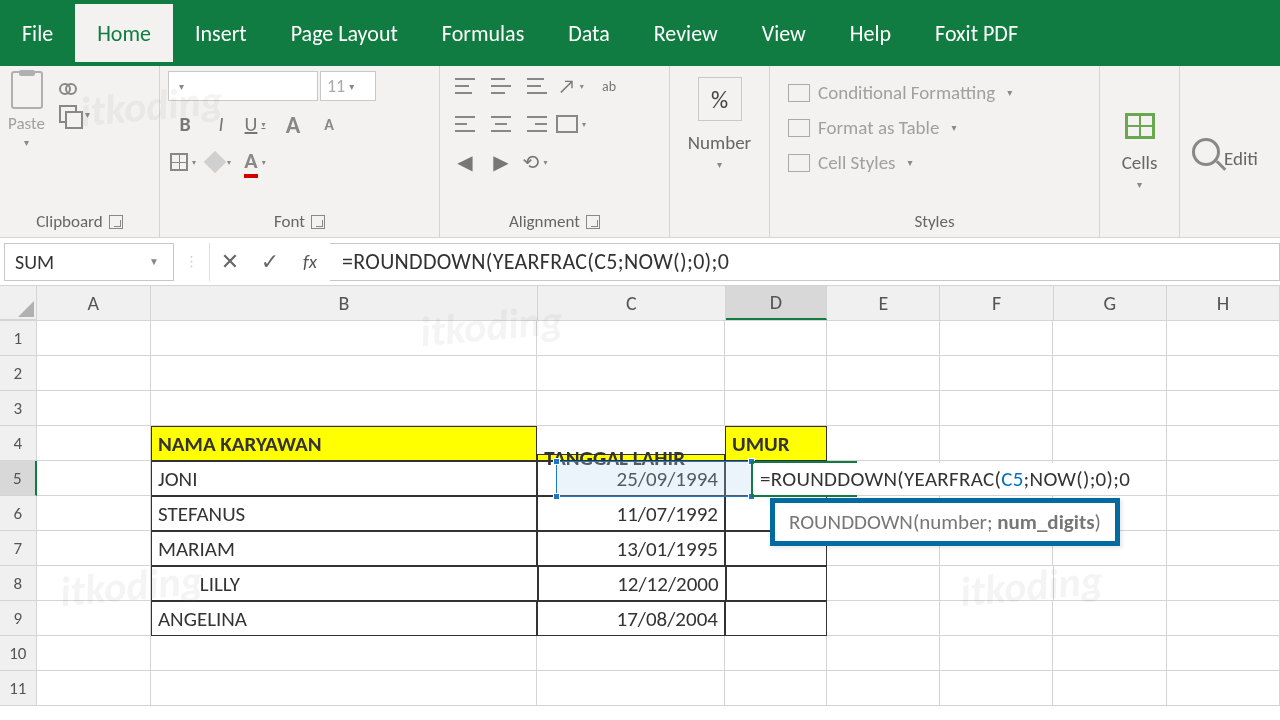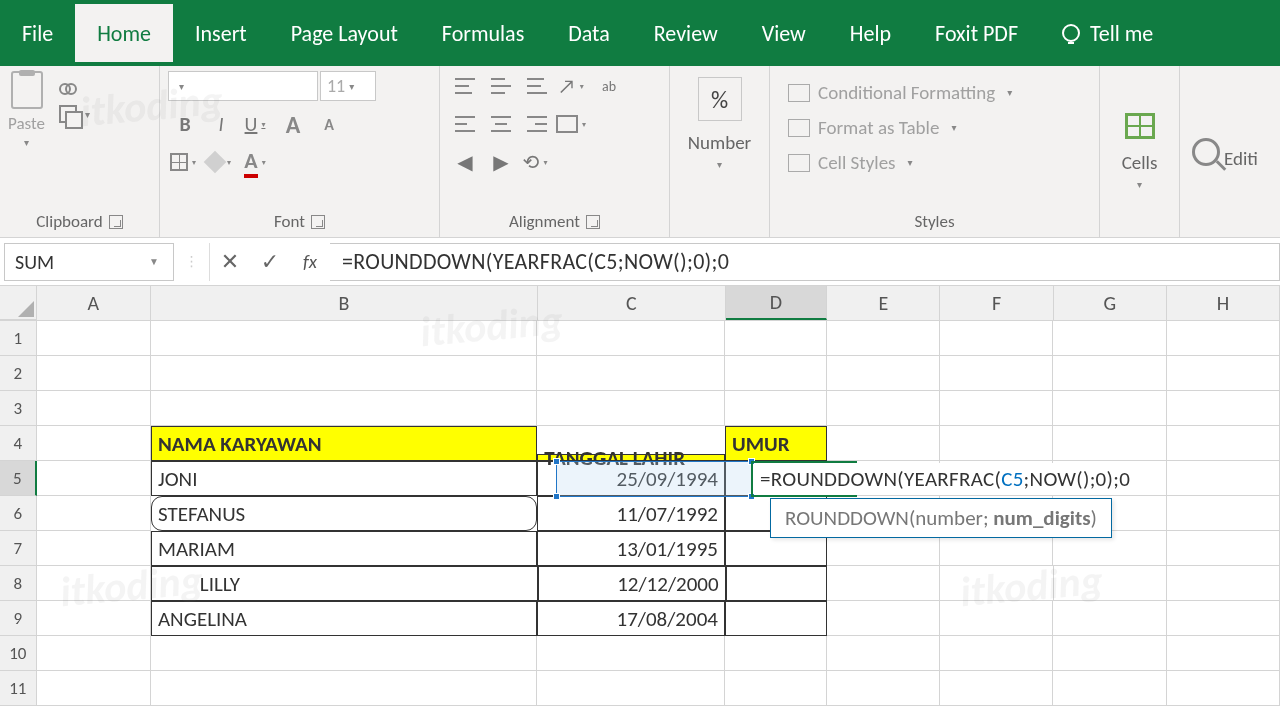--- a/index.html
+++ b/index.html
@@ -58,43 +58,39 @@
 .tr{display:flex;height:35px}
 .rh{width:38px;border-right:1px solid #d4d4d4;border-bottom:1px solid #d4d4d4;display:flex;align-items:center;justify-content:center;font-size:17px;color:#555;background:#f0f0f0}
 .rh.active{background:#d8d8d8;border-right:2px solid #107c41}
 .td{border-right:1px solid #d4d4d4;border-bottom:1px solid #d4d4d4;padding:0 6px;display:flex;align-items:center;font-size:21px}
 .hdr-cell{background:#ffff00;font-weight:bold;border:1px solid #333!important}
 .data-cell{border:1px solid #333!important}
 .num{justify-content:flex-end}
 .sel-c5{position:absolute;border:1.5px solid #2176c7;background:rgba(180,210,240,.25);pointer-events:none}
 .handle{position:absolute;width:7px;height:7px;background:#2176c7;border:1px solid #fff}
 .sel-d5{position:absolute;border:2px solid #107c41;pointer-events:none}
-.tooltip{position:absolute;background:#fff;border:1px solid #0369a1;padding:6px 14px;font-size:21px;color:#777;box-shadow:2px 2px 4px rgba(0,0,0,.1)}
+.tooltip{position:absolute;background:#fff;border:5px solid #0369a1;padding:6px 14px;font-size:21px;color:#777;box-shadow:2px 2px 4px rgba(0,0,0,.1)}
 .formula-overflow{position:absolute;font-size:21px;background:#fff;display:flex;align-items:center;padding:0 6px;letter-spacing:.3px}
 .f-blue{color:#0070c0}
 .watermark{position:absolute;color:rgba(120,120,120,.08);font-size:42px;font-weight:bold;transform:rotate(-5deg);pointer-events:none;font-style:italic}
 </style>
 </head>
 <body>
 
 <div class="tabs">
   <div class="tab">File</div>
   <div class="tab active">Home</div>
   <div class="tab">Insert</div>
   <div class="tab">Page Layout</div>
   <div class="tab">Formulas</div>
   <div class="tab">Data</div>
   <div class="tab">Review</div>
   <div class="tab">View</div>
   <div class="tab">Help</div>
   <div class="tab">Foxit PDF</div>
-  <div class="tab">
-      <span class="tellme-bulb"></span>
-      <span>Tell me</span>
-    </div>
 </div>
 
 <div class="ribbon">
   <div class="grp" style="width:160px">
     <div class="grp-body">
       <div class="btn-col">
         <span class="paste-ic icon"></span>
         <span>Paste</span>
         <span class="dd">▾</span>
       </div>
@@ -358,21 +354,21 @@
         <div class="td data-cell num" style="width: 194px;">25/09/1994</div>
         <div class="td data-cell" style="width: 105px;"></div>
         <div class="td" style="width: 117px;"></div>
         <div class="td" style="width: 117px;"></div>
         <div class="td" style="width: 117px;"></div>
         <div class="td" style="width: 117px;"></div>
       </div>
       <div class="tr">
         <div class="rh">6</div>
         <div class="td" style="width: 118px;"></div>
-        <div class="td data-cell" style="width: 400px; border-radius: 11px;">STEFANUS</div>
+        <div class="td data-cell" style="width: 400px;">STEFANUS</div>
         <div class="td data-cell num" style="width: 194px;">11/07/1992</div>
         <div class="td data-cell" style="width: 105px;"></div>
         <div class="td" style="width: 117px;"></div>
         <div class="td" style="width: 117px;"></div>
         <div class="td" style="width: 117px;"></div>
         <div class="td" style="width: 117px;"></div>
       </div>
       <div class="tr">
         <div class="rh">7</div>
         <div class="td" style="width: 118px;"></div>

